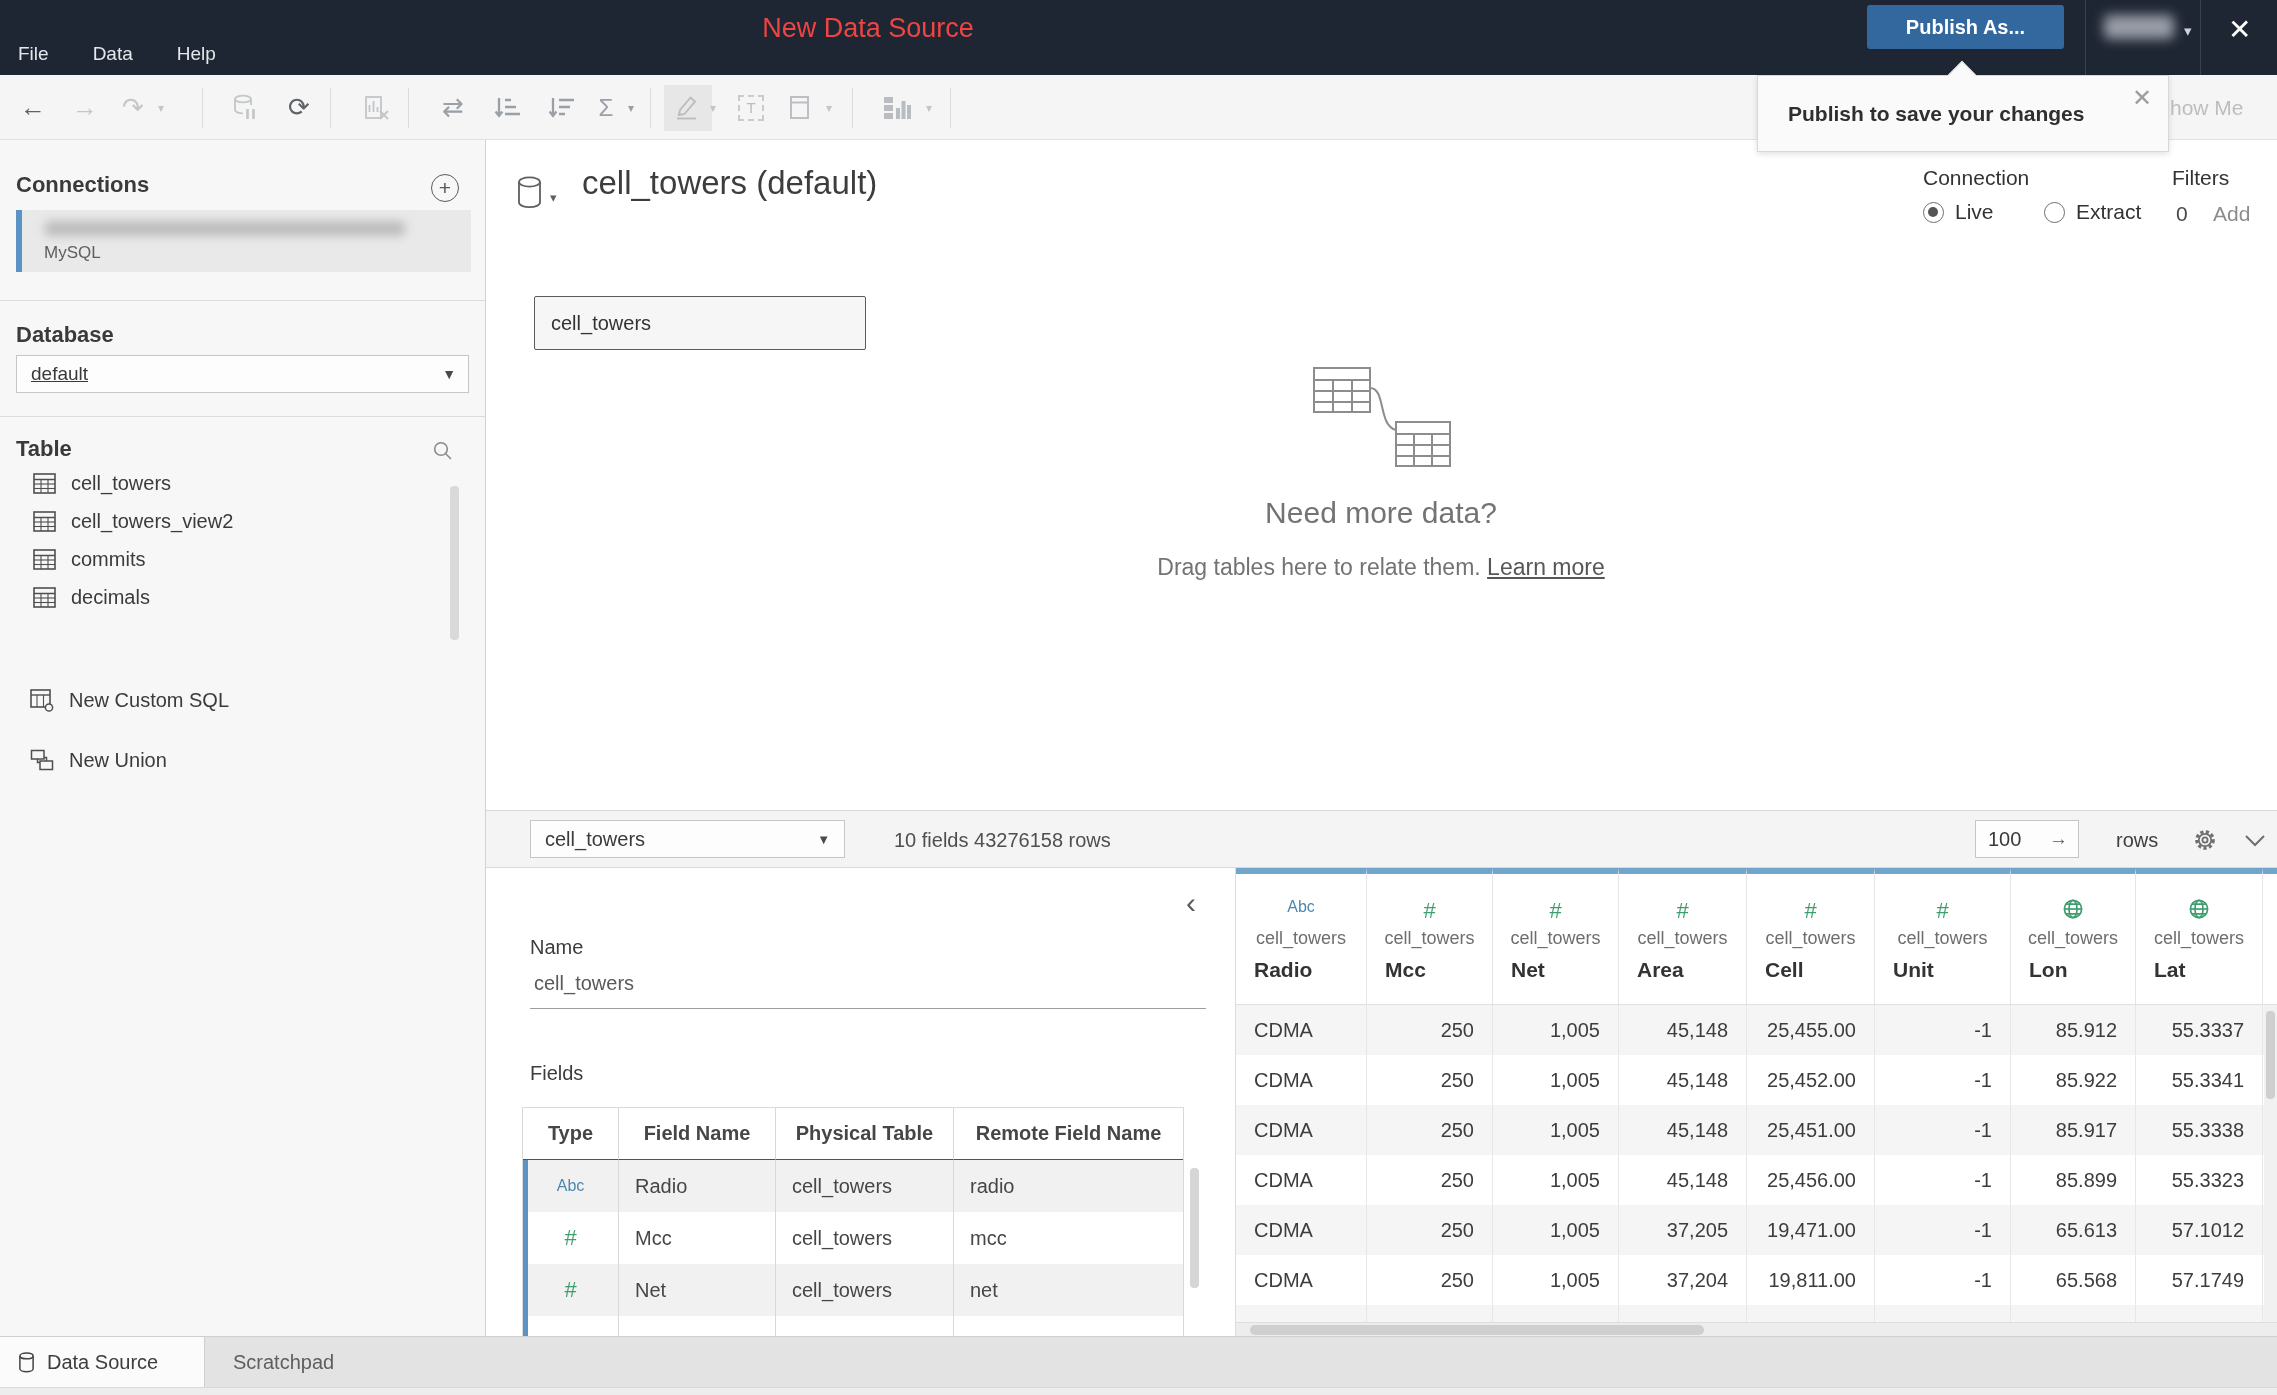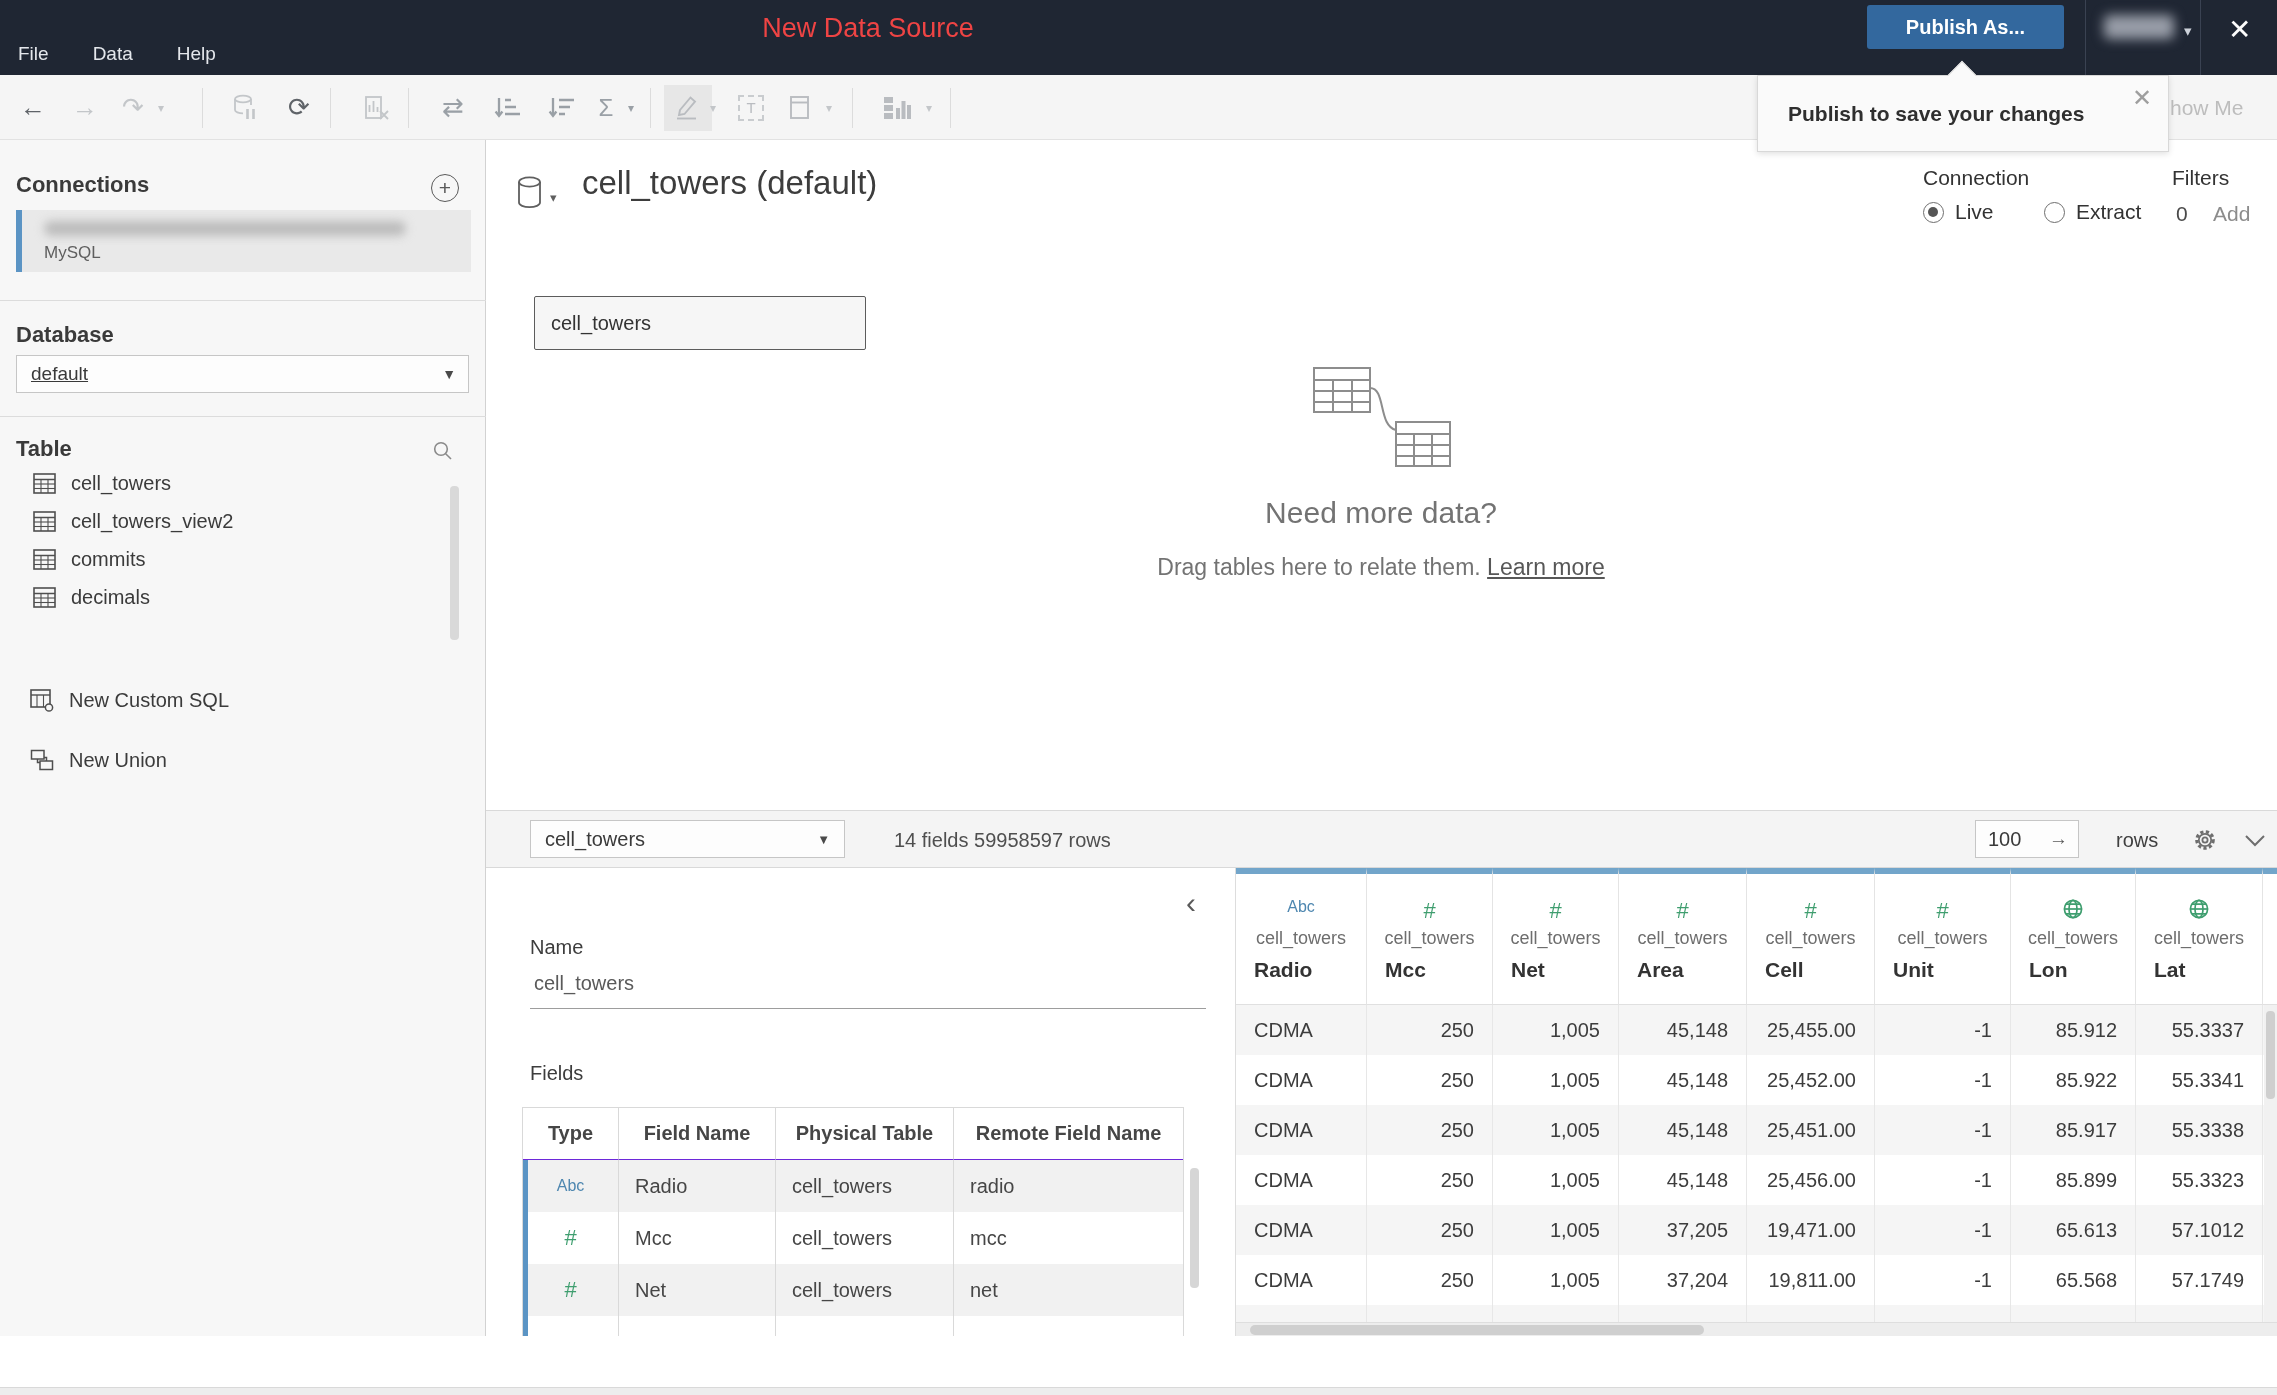--- a/index.html
+++ b/index.html
@@ -392,21 +392,21 @@
       <span> </span>
       <a href="#">Learn more</a>
     </div>
   </div>
 
   <div class="strip">
     <div class="strip-select">
       <span>cell_towers</span>
       <span class="caret">▼</span>
     </div>
-    <div class="strip-summary">14 fields 59958597 rows</div>
+    <div class="strip-summary">10 fields 43276158 rows</div>
     <div class="limit-box">
       <span>100</span>
       <span class="limit-arrow">→</span>
     </div>
     <div class="rows-lbl">rows</div>
     <span class="gear-btn">
       <svg width="26" height="26" viewBox="0 0 26 26">
           <circle cx="13" cy="13" r="8.2" fill="none" stroke="#6e6e6e" stroke-width="3.2" stroke-dasharray="3.2 2.4"></circle>
           <circle cx="13" cy="13" r="6.2" fill="none" stroke="#6e6e6e" stroke-width="1.8"></circle>
           <circle cx="13" cy="13" r="2.6" fill="none" stroke="#6e6e6e" stroke-width="1.8"></circle>
@@ -612,15 +612,29 @@
         </div>
       </div>
     <div class="g-vscroll">
         <div class="g-vthumb"></div>
       </div>
     <div class="g-hscroll">
         <div class="g-hthumb"></div>
       </div>
   </div>
 
+  <div class="tabbar">
+    <div class="tab-active">
+      <svg width="17" height="21" viewBox="0 0 27 33">
+          <g fill="none" stroke="#444" stroke-width="2.4">
+            <ellipse cx="13.5" cy="6" rx="10.5" ry="4.6"></ellipse>
+            <path d="M3 6v20.5c0 2.6 4.7 4.7 10.5 4.7S24 29.1 24 26.5V6"></path>
+          </g>
+        </svg>
+      <span>Data Source</span>
+    </div>
+    <div class="tab-plain">
+      <span>Scratchpad</span>
+    </div>
+  </div>
   <div class="statusbar"></div>
 
 </div>
 
 </body></html>

